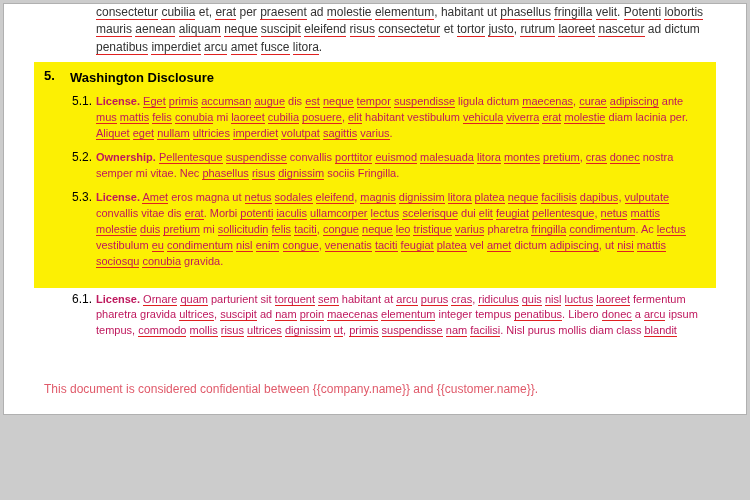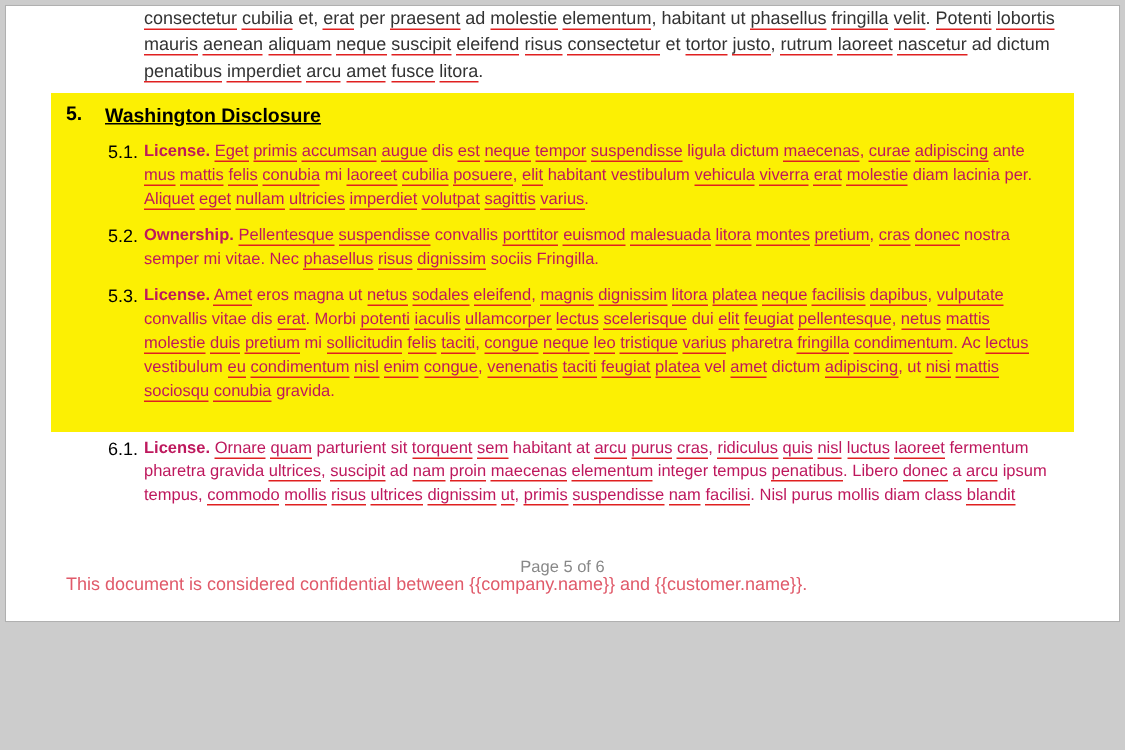--- a/index.html
+++ b/index.html
@@ -20,21 +20,20 @@
     .intro {
       font-size:12px;
       color:#333;
       line-height:1.45;
       margin-left:52px;
       margin-top:0;
       margin-bottom:6px;
     }
     .section {
       margin-bottom:6px;
-      text-decoration:underline;
     }
     .section-num {
       font-weight:bold;
       font-size:13px;
       display:inline-block;
       width:26px;
       vertical-align:top;
       margin-left:0;
     }
     .section-title {
@@ -132,15 +131,14 @@
 
   <div class="section">
     <div class="subsection">
       <span class="sub-num">6.1.</span><span class="sub-body">
         <span class="sub-title">License.</span>
         <span><span class="sp">Ornare</span> <span class="sp">quam</span> parturient sit <span class="sp">torquent</span> <span class="sp">sem</span> habitant at <span class="sp">arcu</span> <span class="sp">purus</span> <span class="sp">cras</span>, <span class="sp">ridiculus</span> <span class="sp">quis</span> <span class="sp">nisl</span> <span class="sp">luctus</span> <span class="sp">laoreet</span> fermentum pharetra gravida <span class="sp">ultrices</span>, <span class="sp">suscipit</span> ad <span class="sp">nam</span> <span class="sp">proin</span> <span class="sp">maecenas</span> <span class="sp">elementum</span> integer tempus <span class="sp">penatibus</span>. Libero <span class="sp">donec</span> a <span class="sp">arcu</span> ipsum tempus, <span class="sp">commodo</span> <span class="sp">mollis</span> <span class="sp">risus</span> <span class="sp">ultrices</span> <span class="sp">dignissim</span> <span class="sp">ut</span>, <span class="sp">primis</span> <span class="sp">suspendisse</span> <span class="sp">nam</span> <span class="sp">facilisi</span>. Nisl purus mollis diam class <span class="sp">blandit</span></span>
       </span>
     </div>
   </div>
 
-  <div class="page-footer">Page 5 of 6</div>
   <div class="confidential">This document is considered confidential between {{company.name}} and {{customer.name}}.</div>
 </div>
 
 </body></html>

